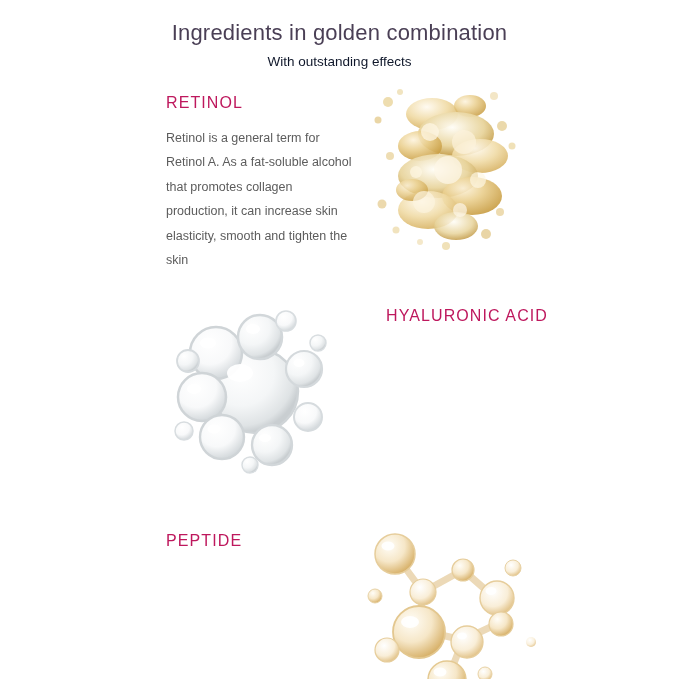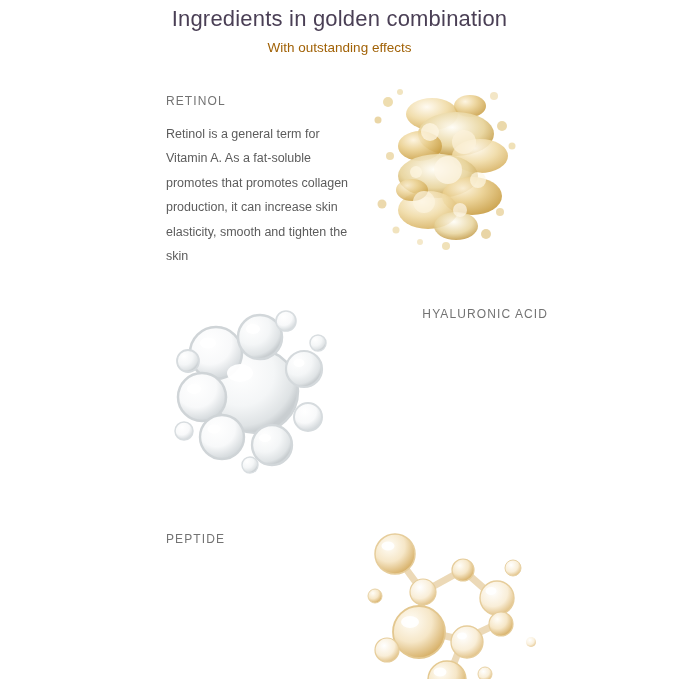--- a/index.html
+++ b/index.html
@@ -13,49 +13,49 @@
     font-family: "Liberation Sans", sans-serif;
     color: #3a3a3a;
     overflow: hidden;
   }
   .page {
     position: relative;
     width: 679px;
     height: 679px;
   }
   .header {
-    padding-top: 6px;
+    padding-top: 20px;
     text-align: center;
   }
   .header h1 {
     margin: 0;
     font-size: 22px;
     font-weight: 400;
     color: #4a3f55;
     letter-spacing: 0.2px;
   }
   .header .sub {
     margin-top: 8px;
     font-size: 13.5px;
     font-weight: 400;
-    color: #a16207;
+    color: #0f172a;
   }
 
   .section {
     position: absolute;
     width: 679px;
   }
   .sec-text {
     position: absolute;
     width: 200px;
   }
   .sec-title {
-    font-size: 12px;
+    font-size: 16px;
     letter-spacing: 1.1px;
-    color: #737373;
+    color: #be185d;
     font-weight: 400;
     margin-bottom: 14px;
   }
   .sec-body {
     font-size: 12.5px;
     line-height: 1.95;
     color: #5c5c5c;
     font-weight: 400;
   }
   .sec-art {
@@ -85,21 +85,21 @@
 <div class="page">
 
   <div class="header">
     <h1>Ingredients in golden combination</h1>
     <div class="sub">With outstanding effects</div>
   </div>
 
   <div class="section" id="sec-retinol">
     <div class="sec-text">
       <div class="sec-title">RETINOL</div>
-      <div class="sec-body">Retinol is a general term for Vitamin A. As a fat-soluble promotes that promotes collagen production, it can increase skin elasticity, smooth and tighten the skin</div>
+      <div class="sec-body">Retinol is a general term for Retinol A. As a fat-soluble alcohol that promotes collagen production, it can increase skin elasticity, smooth and tighten the skin</div>
     </div>
     <div class="sec-art">
       <svg width="200" height="190" viewBox="0 0 200 190">
         <defs>
           <radialGradient id="goldA" cx="35%" cy="30%" r="75%">
             <stop offset="0%" stop-color="#fdf3dc"></stop>
             <stop offset="45%" stop-color="#eacf8e"></stop>
             <stop offset="100%" stop-color="#c79b3f"></stop>
           </radialGradient>
           <radialGradient id="goldB" cx="40%" cy="28%" r="80%">

